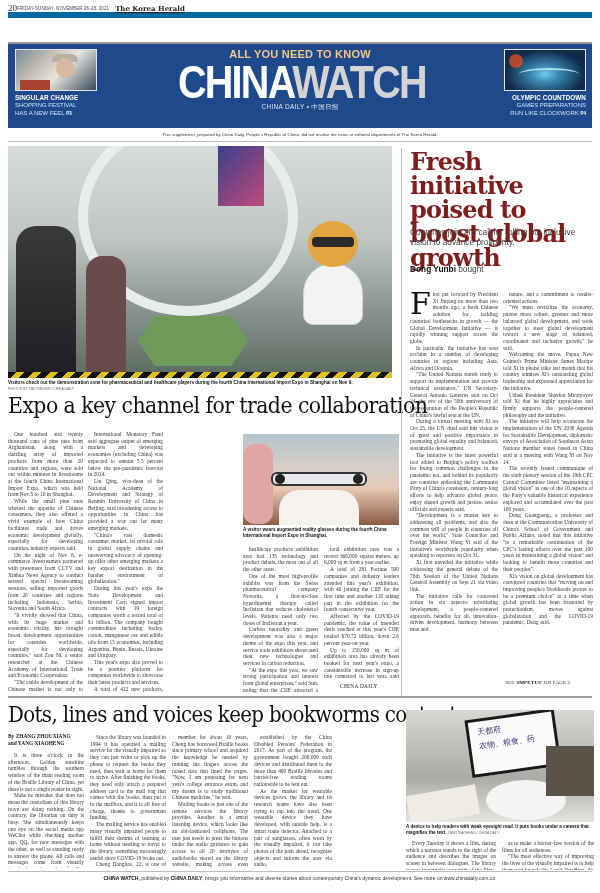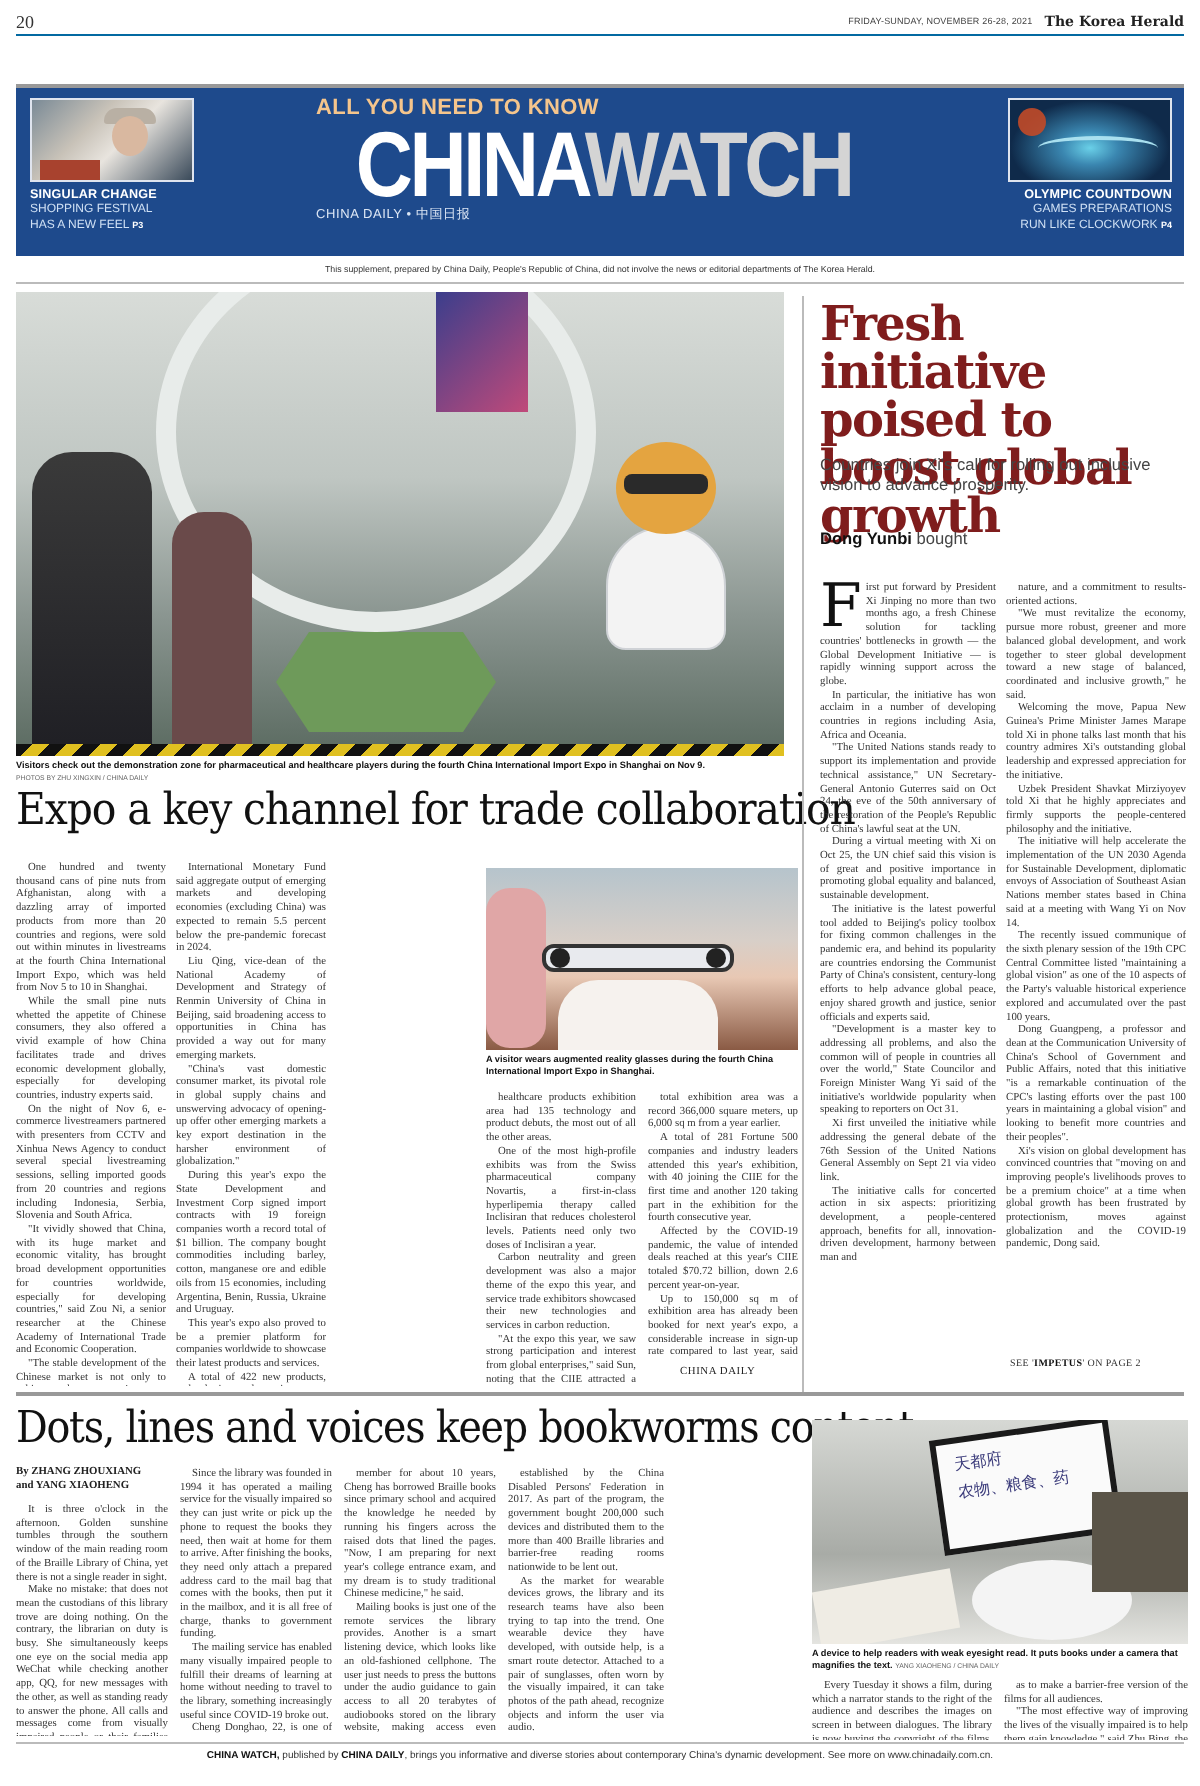--- a/index.html
+++ b/index.html
@@ -1,41 +1,41 @@
 <!DOCTYPE html>
 <html><head>
 <meta charset="utf-8">
 <style>
   * { box-sizing: border-box; margin: 0; padding: 0; }
   html, body { width: 600px; height: 893px; background: #fff; overflow: hidden; }
   body { font-family: "Liberation Serif", serif; color: #222; position: relative; }
 
-  .topbar { position: absolute; left: 8px; right: 8px; top: 4px; height: 14px; display: flex; justify-content: space-between; align-items: center; border-bottom: 1px solid #0369a1; }
+  .topbar { position: absolute; left: 8px; right: 8px; top: 4px; height: 14px; display: flex; justify-content: flex-start; align-items: center; border-bottom: 6px solid #0369a1; }
   .page-num { font-size: 9px; font-family: "Liberation Serif", serif; color: #333; }
   .top-right { display: flex; align-items: center; gap: 6px; }
   .dateline { font-size: 4.5px; font-family: "Liberation Sans", sans-serif; color: #444; letter-spacing: 0.1px; }
-  .masthead-name { font-size: 7px; font-family: "DejaVu Serif", serif; font-weight: bold; color: #222; }
+  .masthead-name { font-size: 7px; font-family: "DejaVu Serif", serif; font-weight: bold; color: #222; text-decoration: underline; }
 
   .greyrule { position: absolute; left: 8px; right: 8px; top: 42px; height: 2px; background: #999; }
 
   .banner { position: absolute; left: 8px; right: 8px; top: 44px; height: 84px; background: #1e4a8c; color: #fff; }
   .promo-left { position: absolute; left: 7px; top: 5px; width: 86px; }
   .promo-img { width: 82px; height: 42px; background: linear-gradient(135deg,#7a8a96 0%,#c8c2b8 35%,#e8e4de 55%,#3a4a5a 100%); border: 1px solid #dfe4ee; position: relative; overflow: hidden; }
   .promo-img .face { position: absolute; left: 40px; top: 8px; width: 18px; height: 20px; border-radius: 50%; background: #d9b8a0; }
   .promo-img .hat { position: absolute; left: 36px; top: 4px; width: 26px; height: 8px; border-radius: 8px 8px 2px 2px; background: #b9b0a4; }
   .promo-img .shelf { position: absolute; left: 4px; top: 30px; width: 30px; height: 10px; background: #a8422e; }
   .promo-title { font-family: "Liberation Sans", sans-serif; font-weight: bold; font-size: 6.3px; margin-top: 3px; letter-spacing: 0.1px; }
   .promo-sub { font-family: "Liberation Sans", sans-serif; font-size: 6px; color: #cfe0f4; line-height: 8px; }
   .promo-page { font-weight: bold; font-size: 4.5px; color: #fff; }
   .promo-right { position: absolute; right: 6px; top: 5px; width: 86px; text-align: right; }
   .promo-img2 { width: 82px; height: 42px; margin-left: auto; background: radial-gradient(ellipse at 50% 60%, #6ad0e8 0%, #3a86b0 25%, #0f2a4a 70%); border: 1px solid #dfe4ee; position: relative; overflow: hidden; }
   .promo-img2 .flare { position: absolute; left: 4px; top: 4px; width: 14px; height: 14px; border-radius: 50%; background: #c24a28; opacity: 0.9; }
   .promo-img2 .arc { position: absolute; left: 14px; top: 18px; width: 60px; height: 12px; border-top: 2px solid #a9e0ef; border-radius: 50%; }
 
-  .banner-center { position: absolute; left: 150px; right: 150px; top: 4px; }
+  .banner-center { position: absolute; left: 150px; right: 150px; top: 4px; text-align: center; }
   .banner-kicker { font-family: "Liberation Sans", sans-serif; font-weight: bold; color: #f5c58c; font-size: 11px; letter-spacing: 0.2px; }
   .banner-title { font-family: "Liberation Sans", sans-serif; font-weight: bold; color: #fff; font-size: 46px; line-height: 44px; letter-spacing: -2px; transform: scaleX(0.86); transform-origin: center; }
   .banner-title .watch { color: #d4d4d4; }
   .banner-brand { font-family: "Liberation Sans", sans-serif; font-size: 6.5px; color: #dce6f4; letter-spacing: 0.3px; margin-top: -1px; }
 
   .disclaimer { position: absolute; left: 8px; right: 8px; top: 130px; height: 12px; text-align: center; font-family: "Liberation Sans", sans-serif; font-size: 4.4px; color: #333; border-bottom: 1px solid #bbb; line-height: 10px; }
 
   .main-photo { position: absolute; left: 8px; top: 146px; width: 384px; height: 232px; background: linear-gradient(180deg,#d8dcd8 0%,#bfc6c2 40%,#8a9590 70%,#5a6a60 100%); overflow: hidden; }
   .main-photo .arch { position: absolute; left: 70px; top: -30px; width: 220px; height: 200px; border: 10px solid #e8ecea; border-radius: 50%; }
   .main-photo .neon { position: absolute; left: 210px; top: 0; width: 46px; height: 60px; background: linear-gradient(135deg,#3b3e8c,#c04a7a); }

